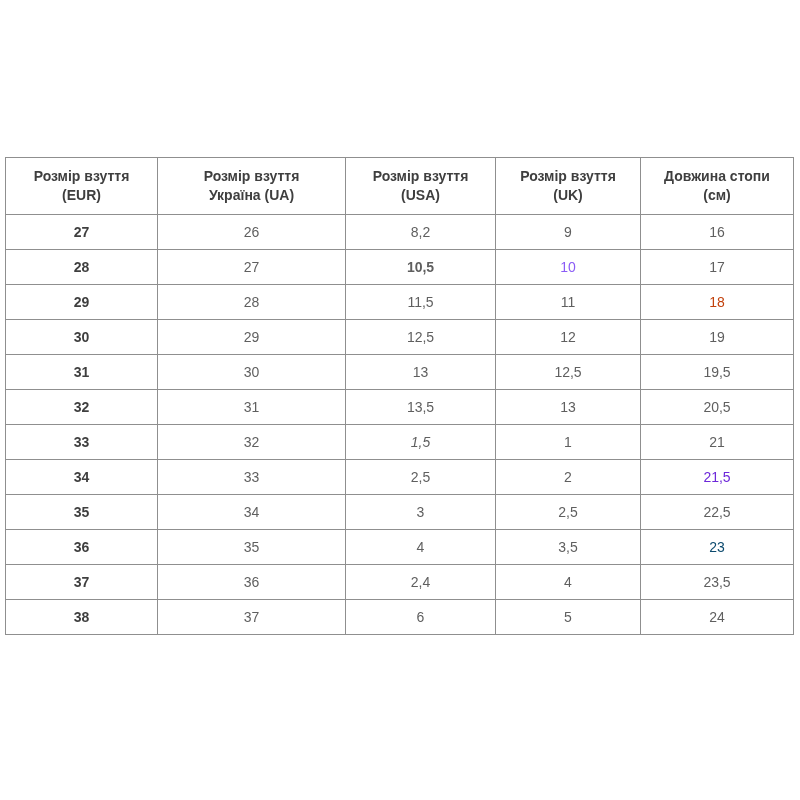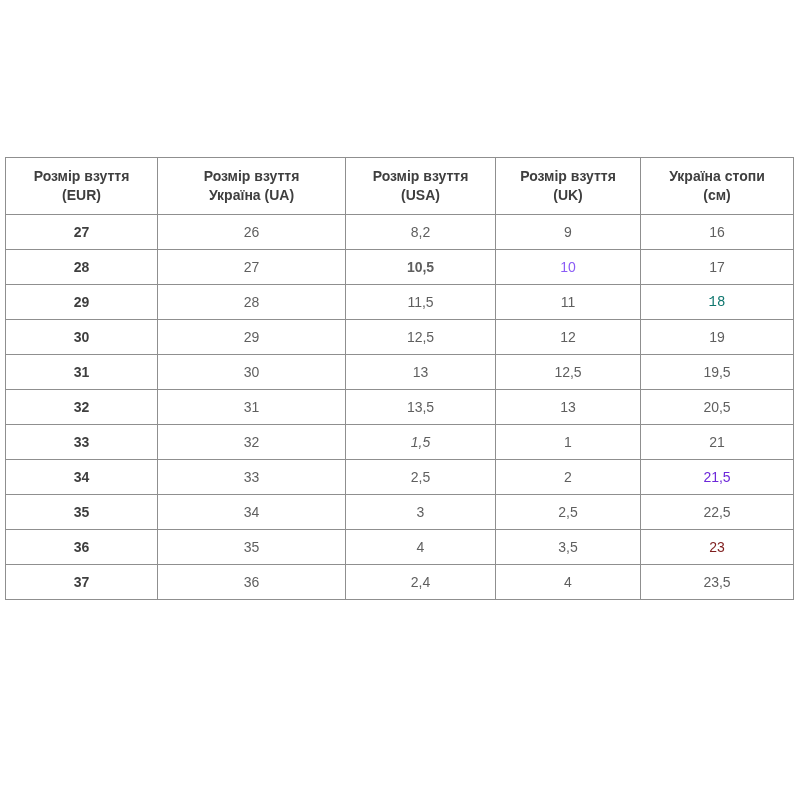--- a/index.html
+++ b/index.html
@@ -72,21 +72,21 @@
           </th>
           <th style="border-color: rgb(143, 143, 143); color: rgb(63, 63, 63);">
             <span class="hdr-line">Розмір взуття</span>
             <span class="hdr-line">(USA)</span>
           </th>
           <th style="border-color: rgb(143, 143, 143); color: rgb(63, 63, 63);">
             <span class="hdr-line">Розмір взуття</span>
             <span class="hdr-line">(UK)</span>
           </th>
           <th style="border-color: rgb(143, 143, 143); color: rgb(63, 63, 63);">
-            <span class="hdr-line">Україна стопи</span>
+            <span class="hdr-line">Довжина стопи</span>
             <span class="hdr-line">(см)</span>
           </th>
         </tr>
     </thead>
     <tbody>
         <tr>
           <td class="first-col" style="border-color: rgb(143, 143, 143); color: rgb(63, 63, 63);">27</td>
           <td style="border-color: rgb(143, 143, 143); color: rgb(95, 95, 95);">26</td>
           <td style="border-color: rgb(143, 143, 143); color: rgb(95, 95, 95);">8,2</td>
           <td style="border-color: rgb(143, 143, 143); color: rgb(95, 95, 95);">9</td>
@@ -97,21 +97,21 @@
           <td style="border-color: rgb(143, 143, 143); color: rgb(95, 95, 95);">27</td>
           <td style="border-color: rgb(143, 143, 143); color: rgb(95, 95, 95); font-weight: bold;">10,5</td>
           <td style="border-color: rgb(143, 143, 143); color: #8b5cf6;">10</td>
           <td style="border-color: rgb(143, 143, 143); color: rgb(95, 95, 95);">17</td>
         </tr>
         <tr>
           <td class="first-col" style="border-color: rgb(143, 143, 143); color: rgb(63, 63, 63);">29</td>
           <td style="border-color: rgb(143, 143, 143); color: rgb(95, 95, 95);">28</td>
           <td style="border-color: rgb(143, 143, 143); color: rgb(95, 95, 95);">11,5</td>
           <td style="border-color: rgb(143, 143, 143); color: rgb(95, 95, 95);">11</td>
-          <td style="border-color: rgb(143, 143, 143); color: #0f766e; font-family: Liberation Mono, monospace;">18</td>
+          <td style="border-color: rgb(143, 143, 143); color: #c2410c;">18</td>
         </tr>
         <tr>
           <td class="first-col" style="border-color: rgb(143, 143, 143); color: rgb(63, 63, 63);">30</td>
           <td style="border-color: rgb(143, 143, 143); color: rgb(95, 95, 95);">29</td>
           <td style="border-color: rgb(143, 143, 143); color: rgb(95, 95, 95);">12,5</td>
           <td style="border-color: rgb(143, 143, 143); color: rgb(95, 95, 95);">12</td>
           <td style="border-color: rgb(143, 143, 143); color: rgb(95, 95, 95);">19</td>
         </tr>
         <tr>
           <td class="first-col" style="border-color: rgb(143, 143, 143); color: rgb(63, 63, 63);">31</td>
@@ -146,24 +146,31 @@
           <td style="border-color: rgb(143, 143, 143); color: rgb(95, 95, 95);">34</td>
           <td style="border-color: rgb(143, 143, 143); color: rgb(95, 95, 95);">3</td>
           <td style="border-color: rgb(143, 143, 143); color: rgb(95, 95, 95);">2,5</td>
           <td style="border-color: rgb(143, 143, 143); color: rgb(95, 95, 95);">22,5</td>
         </tr>
         <tr>
           <td class="first-col" style="border-color: rgb(143, 143, 143); color: rgb(63, 63, 63);">36</td>
           <td style="border-color: rgb(143, 143, 143); color: rgb(95, 95, 95);">35</td>
           <td style="border-color: rgb(143, 143, 143); color: rgb(95, 95, 95);">4</td>
           <td style="border-color: rgb(143, 143, 143); color: rgb(95, 95, 95);">3,5</td>
-          <td style="border-color: rgb(143, 143, 143); color: #7f1d1d; text-align: center;">23</td>
+          <td style="border-color: rgb(143, 143, 143); color: #0c4a6e; text-align: center;">23</td>
         </tr>
         <tr>
           <td class="first-col" style="border-color: rgb(143, 143, 143); color: rgb(63, 63, 63);">37</td>
           <td style="border-color: rgb(143, 143, 143); color: rgb(95, 95, 95);">36</td>
           <td style="border-color: rgb(143, 143, 143); color: rgb(95, 95, 95);">2,4</td>
           <td style="border-color: rgb(143, 143, 143); color: rgb(95, 95, 95);">4</td>
           <td style="border-color: rgb(143, 143, 143); color: rgb(95, 95, 95);">23,5</td>
         </tr>
+        <tr>
+          <td class="first-col" style="border-color: rgb(143, 143, 143); color: rgb(63, 63, 63);">38</td>
+          <td style="border-color: rgb(143, 143, 143); color: rgb(95, 95, 95);">37</td>
+          <td style="border-color: rgb(143, 143, 143); color: rgb(95, 95, 95);">6</td>
+          <td style="border-color: rgb(143, 143, 143); color: rgb(95, 95, 95);">5</td>
+          <td style="border-color: rgb(143, 143, 143); color: rgb(95, 95, 95);">24</td>
+        </tr>
       </tbody>
   </table>
 </div>
 
 </body></html>

